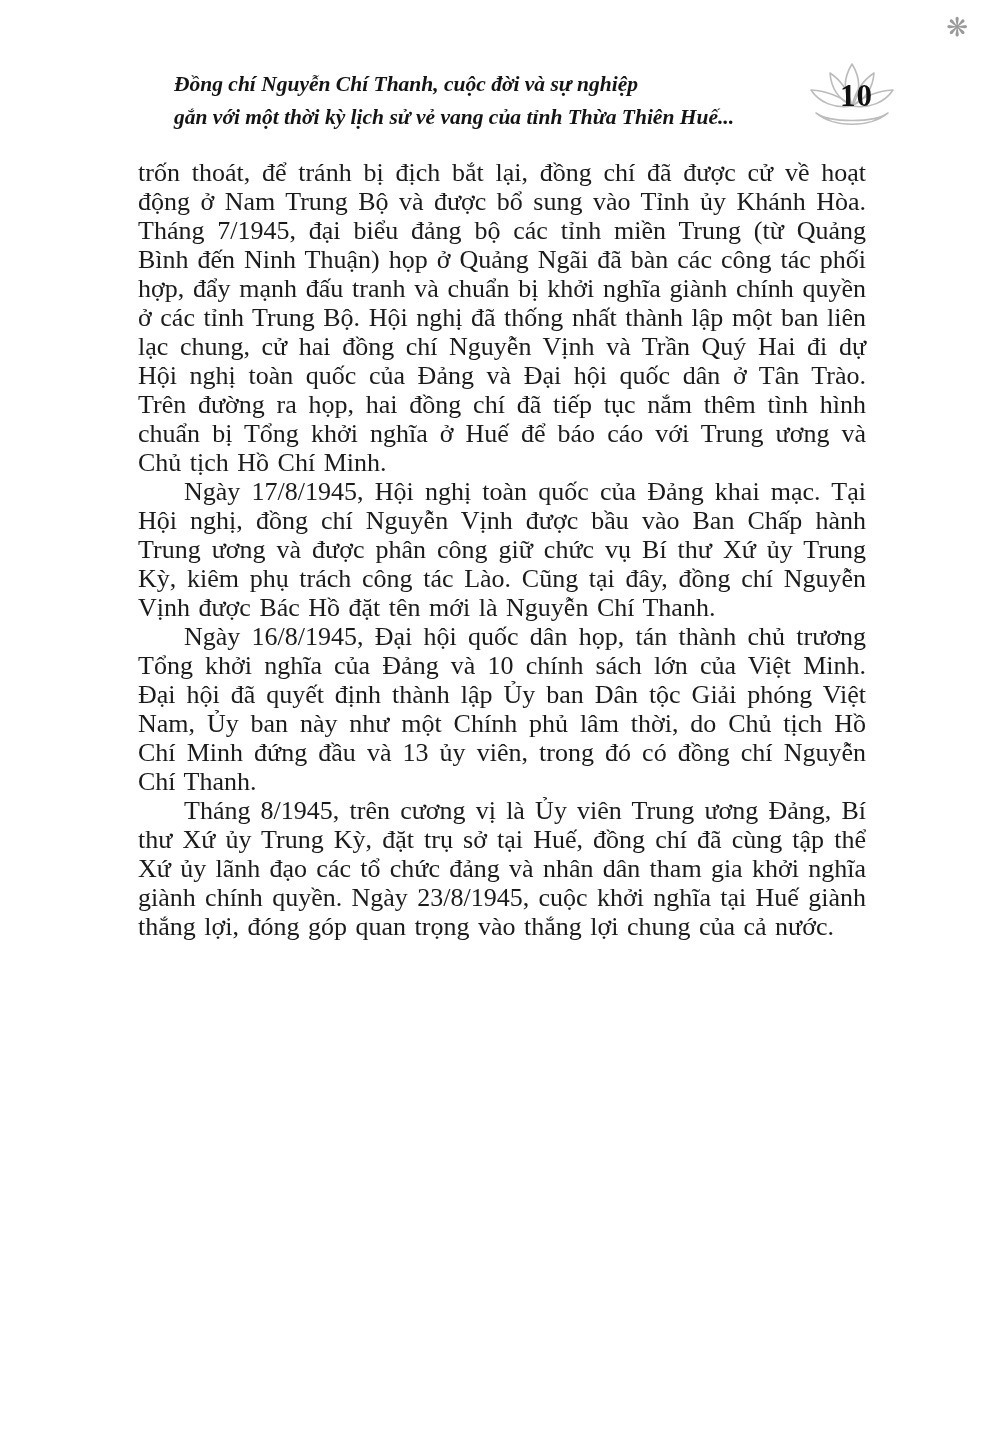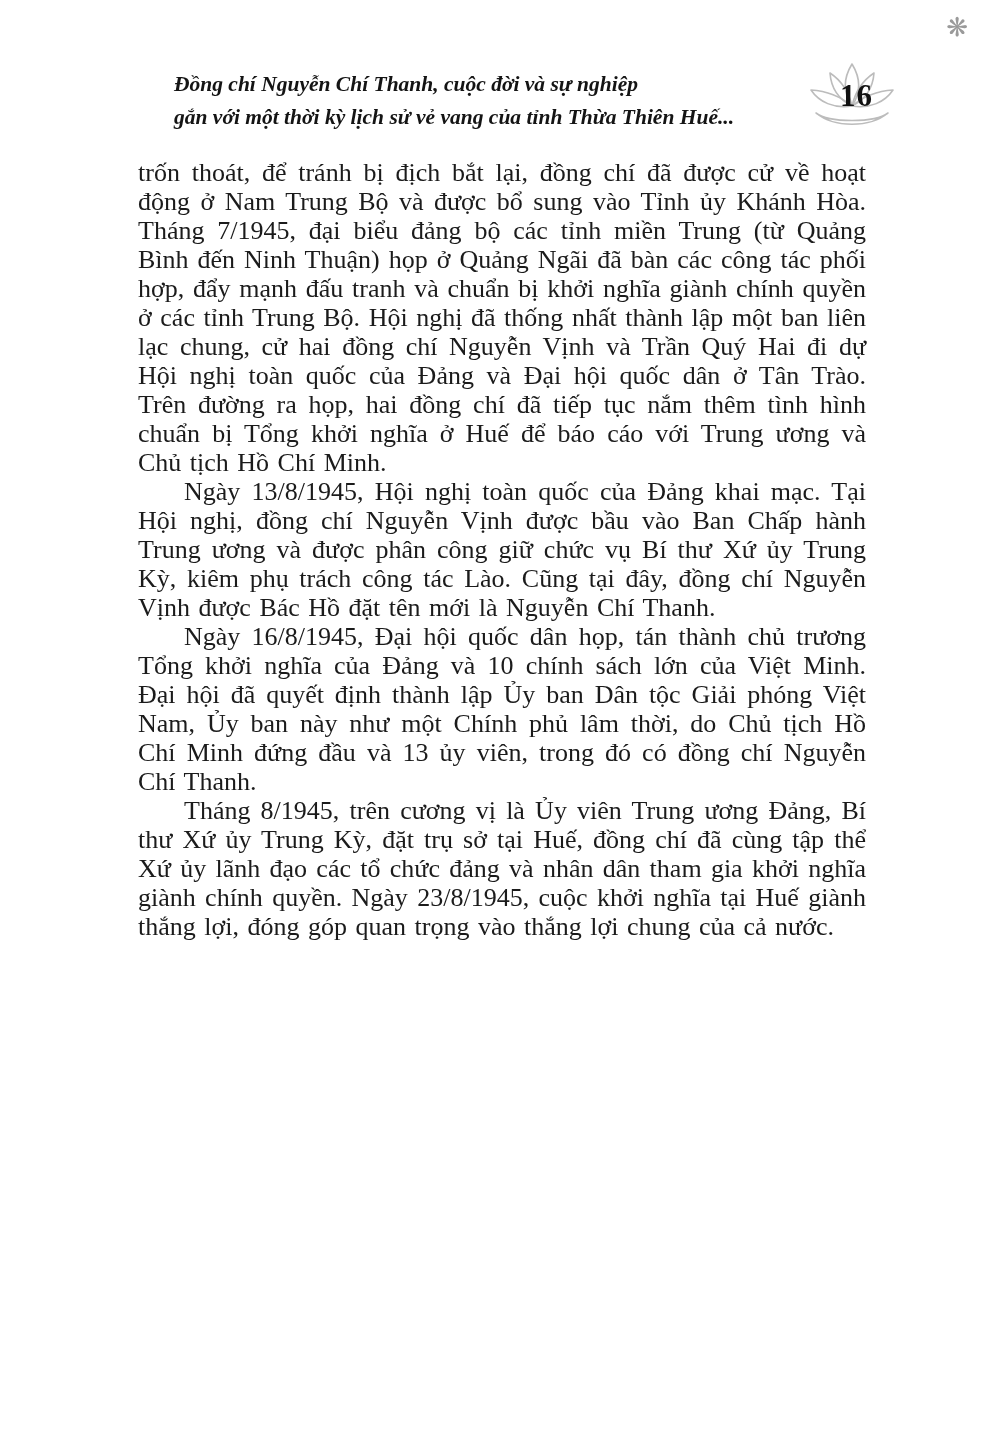--- a/index.html
+++ b/index.html
@@ -100,24 +100,24 @@
       <svg class="lotus" width="96" height="74" viewBox="0 0 96 74">
         <g fill="none" stroke="#bcbcbc" stroke-width="1.6" stroke-linejoin="round">
           <path d="M48 4 C40 17 38 31 48 46 C58 31 56 17 48 4 Z"></path>
           <path d="M26 13 C27 27 34 39 48 46 C45 33 38 21 26 13 Z"></path>
           <path d="M70 13 C69 27 62 39 48 46 C51 33 58 21 70 13 Z"></path>
           <path d="M7 30 C15 42 30 49 48 46 C36 36 22 31 7 30 Z"></path>
           <path d="M89 30 C81 42 66 49 48 46 C60 36 74 31 89 30 Z"></path>
           <path d="M12 53 C25 63 71 63 84 53 C66 68 30 68 12 53 Z"></path>
         </g>
       </svg>
-      <span class="page-number">16</span>
+      <span class="page-number">10</span>
     </div>
   </div>
 
   <div class="body-text">
     <p>trốn thoát, để tránh bị địch bắt lại, đồng chí đã được cử về hoạt động ở Nam Trung Bộ và được bổ sung vào Tỉnh ủy Khánh Hòa. Tháng 7/1945, đại biểu đảng bộ các tỉnh miền Trung (từ Quảng Bình đến Ninh Thuận) họp ở Quảng Ngãi đã bàn các công tác phối hợp, đẩy mạnh đấu tranh và chuẩn bị khởi nghĩa giành chính quyền ở các tỉnh Trung Bộ. Hội nghị đã thống nhất thành lập một ban liên lạc chung, cử hai đồng chí Nguyễn Vịnh và Trần Quý Hai đi dự Hội nghị toàn quốc của Đảng và Đại hội quốc dân ở Tân Trào. Trên đường ra họp, hai đồng chí đã tiếp tục nắm thêm tình hình chuẩn bị Tổng khởi nghĩa ở Huế để báo cáo với Trung ương và Chủ tịch Hồ Chí Minh.</p>
-    <p class="indent">Ngày 13/8/1945, Hội nghị toàn quốc của Đảng khai mạc. Tại Hội nghị, đồng chí Nguyễn Vịnh được bầu vào Ban Chấp hành Trung ương và được phân công giữ chức vụ Bí thư Xứ ủy Trung Kỳ, kiêm phụ trách công tác Lào. Cũng tại đây, đồng chí Nguyễn Vịnh được Bác Hồ đặt tên mới là Nguyễn Chí Thanh.</p>
+    <p class="indent">Ngày 17/8/1945, Hội nghị toàn quốc của Đảng khai mạc. Tại Hội nghị, đồng chí Nguyễn Vịnh được bầu vào Ban Chấp hành Trung ương và được phân công giữ chức vụ Bí thư Xứ ủy Trung Kỳ, kiêm phụ trách công tác Lào. Cũng tại đây, đồng chí Nguyễn Vịnh được Bác Hồ đặt tên mới là Nguyễn Chí Thanh.</p>
     <p class="indent">Ngày 16/8/1945, Đại hội quốc dân họp, tán thành chủ trương Tổng khởi nghĩa của Đảng và 10 chính sách lớn của Việt Minh. Đại hội đã quyết định thành lập Ủy ban Dân tộc Giải phóng Việt Nam, Ủy ban này như một Chính phủ lâm thời, do Chủ tịch Hồ Chí Minh đứng đầu và 13 ủy viên, trong đó có đồng chí Nguyễn Chí Thanh.</p>
     <p class="indent">Tháng 8/1945, trên cương vị là Ủy viên Trung ương Đảng, Bí thư Xứ ủy Trung Kỳ, đặt trụ sở tại Huế, đồng chí đã cùng tập thể Xứ ủy lãnh đạo các tổ chức đảng và nhân dân tham gia khởi nghĩa giành chính quyền. Ngày 23/8/1945, cuộc khởi nghĩa tại Huế giành thắng lợi, đóng góp quan trọng vào thắng lợi chung của cả nước.</p>
   </div>
 
 </div>
 
 </body></html>

